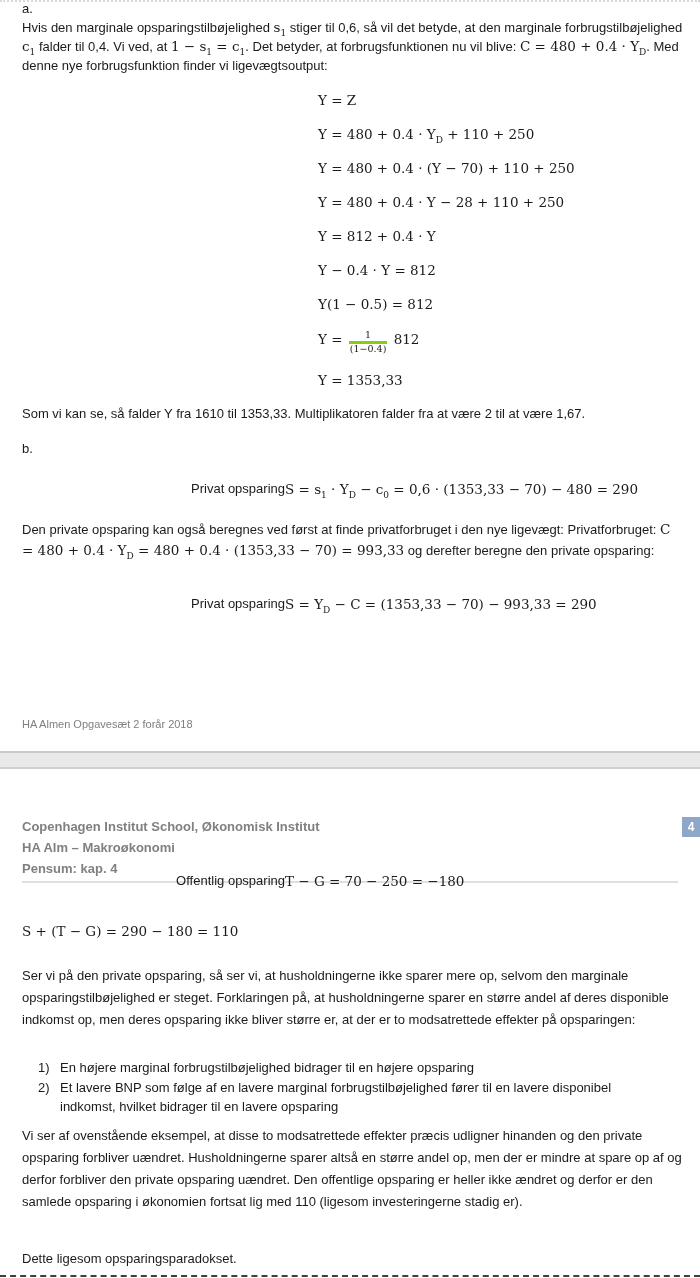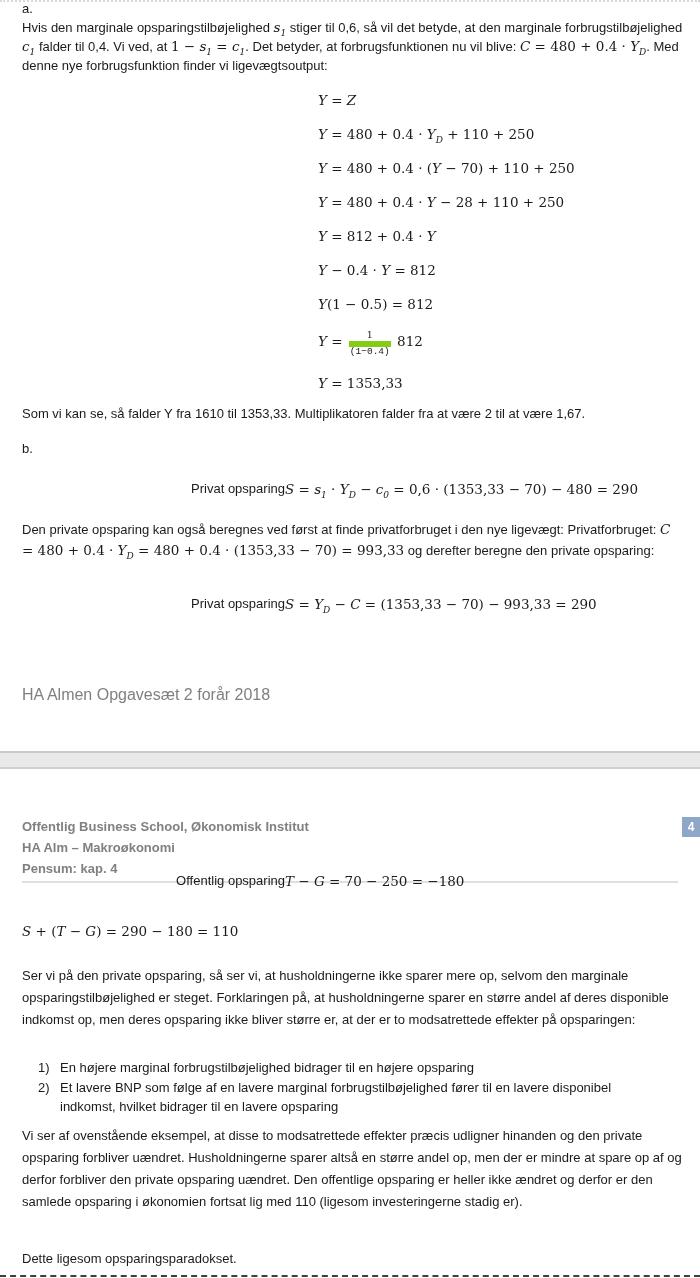--- a/index.html
+++ b/index.html
@@ -22,34 +22,34 @@
   }
   .page-break {
     height:14px; background:#e9e9e9;
     border-top:2px solid #c9c9c9; border-bottom:2px solid #cfcfcf;
   }
   .abs { position:absolute; left:22px; }
   .para { width:662px; line-height:19px; }
   .para2 { width:664px; line-height:22px; }
   
   .mt, .var, .frac { font-family:"DejaVu Serif", serif; font-size:13.5px; }
-  .var { font-style:italic; }
+  .var { }
   .var sub { font-size:9px; line-height:0; }
   .frac { display:inline-block; text-align:center; vertical-align:-8px;
           font-size:9.5px; line-height:1.15; margin:0 2px; }
   .frac .num { display:block; }
-  .frac .den { display:block; border-top:6px solid #84cc16; padding:0 1px;font-family:Liberation Mono, monospace; }
+  .frac .den { display:block; border-top:3px solid #84cc16; padding:0 1px; }
   
   .eq-stack { position:absolute; left:318px; top:92px; }
   .eq-line { margin-bottom:17px; line-height:17px; white-space:nowrap; }
   
   .calc-row { display:flex; width:676px;text-align:right; }
   .calc-label { width:263px; flex:none; }
   .calc-eq { white-space:nowrap; line-height:17px; }
-  .footer-text { color:#7f7f7f; font-size:16px; }
+  .footer-text { color:#7f7f7f; font-size:11px;margin-top:32px; }
   
   .hdr { color:#808080; font-weight:bold; line-height:21px; }
   .hdr-rule { position:absolute; left:22px; top:112px; width:656px;
               border-top:2px solid #e0e0e0; }
   .page-badge {
     position:absolute; right:0; top:48px; width:18px; height:20px;
     background:#8ea6c8; color:#ffffff; font-weight:bold; font-size:12px;
     display:flex; align-items:center; justify-content:center;
   }
   .list { position:absolute; left:38px; top:289px; width:630px; }
@@ -97,21 +97,21 @@
 
   <div class="abs footer-text" style="top:686px;">HA Almen Opgavesæt 2 forår 2018</div>
 </div>
 
 <div class="page-break"></div>
 
 <div id="page2" class="page">
   <div class="page-badge">4</div>
 
   <div class="abs" style="top:47px;">
-    <div class="hdr">Offentlig Business School, Økonomisk Institut</div>
+    <div class="hdr">Copenhagen Institut School, Økonomisk Institut</div>
     <div class="hdr">HA Alm – Makroøkonomi</div>
     <div class="hdr">Pensum: kap. 4</div>
   </div>
 
   <div class="hdr-rule"></div>
 
   <div class="abs calc-row" style="top:104px;">
     <span class="calc-label">Offentlig opsparing</span>
     <span class="calc-eq"><span class="var">T</span><span class="mt"> − </span><span class="var">G</span><span class="mt"> = 70 − 250 = −180</span></span>
   </div>

